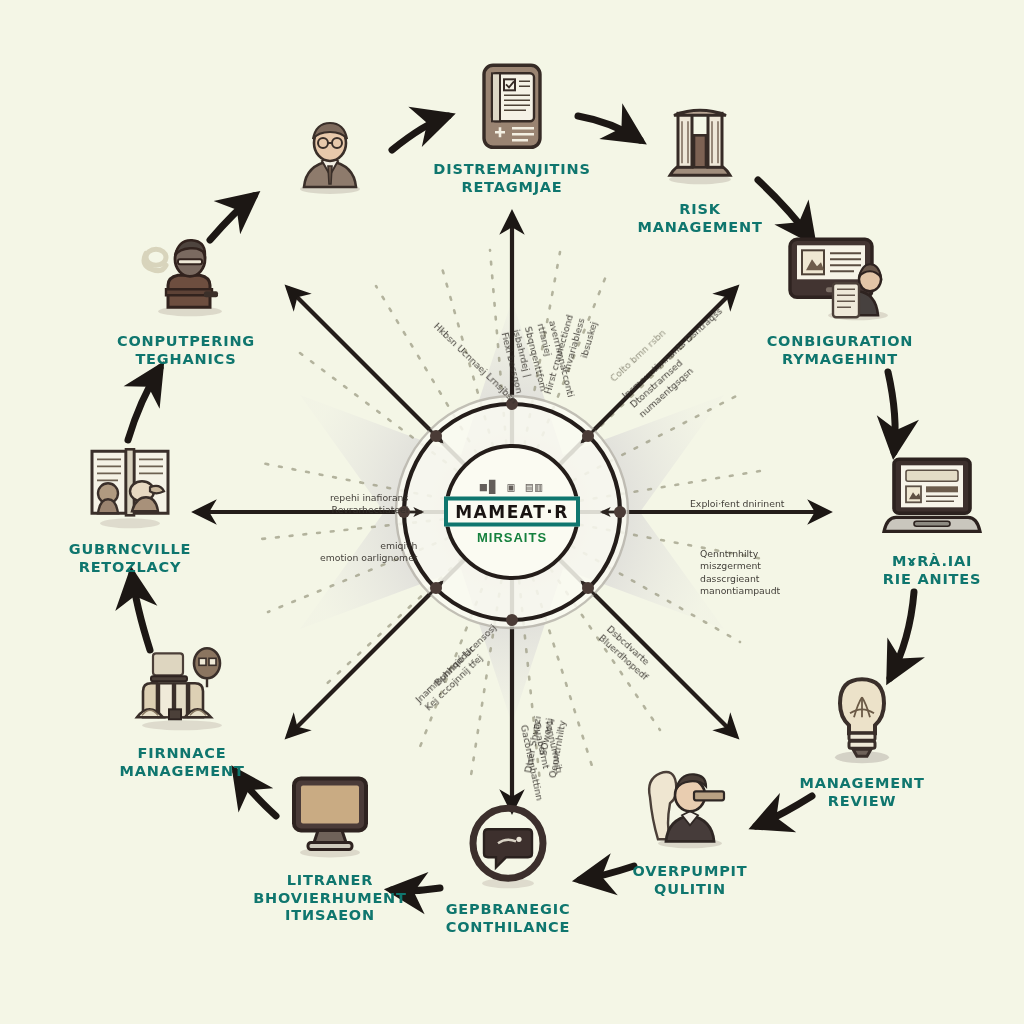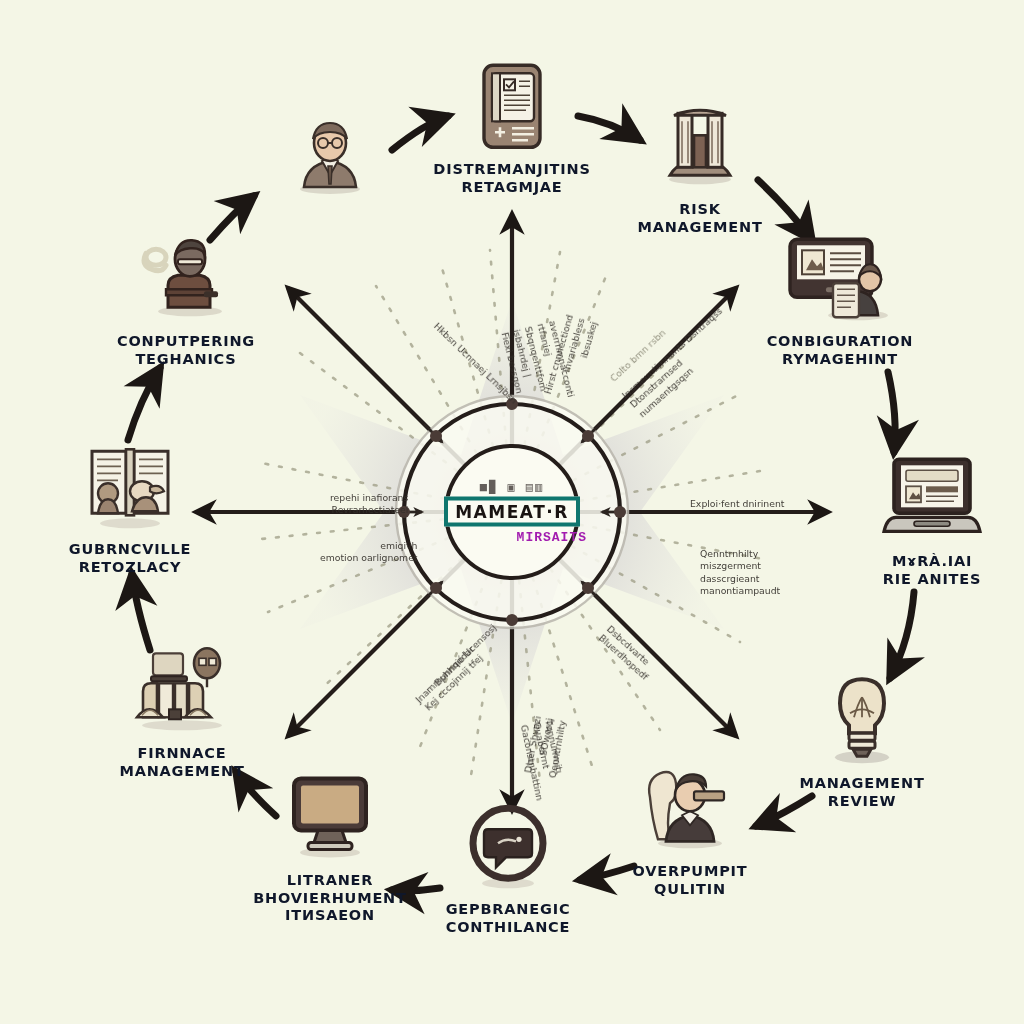--- a/index.html
+++ b/index.html
@@ -14,21 +14,21 @@
   svg#art{position:absolute;left:0;top:0;width:1024px;height:1024px;}
 
   .node{position:absolute;width:210px;text-align:center;transform:translate(-50%,-50%);}
   .node .glyph{display:block;height:96px;margin:0 auto 6px;}
   .node .cap{
     font-family:"DejaVu Sans", sans-serif;
     font-weight:700;
     font-size:14.5px;
     letter-spacing:.8px;
     line-height:1.22;
-    color:#0f172a;
+    color:#0f766e;
     text-transform:uppercase;
     white-space:pre-line;
   }
 
   .hubtext{
     position:absolute;left:512px;top:512px;
     transform:translate(-50%,-50%);
     text-align:center;width:150px;
   }
   .hubtext .l1{
@@ -37,24 +37,23 @@
     filter:blur(.4px);
   }
   .hubtext .l2{
     display:inline-block;
     font-family:"DejaVu Sans", sans-serif;
     font-weight:700;font-size:17px;letter-spacing:1.5px;color:#1a1412;
     border:4px solid #0f766e;padding:1px 7px;margin:3px 0;
     background:#fbfbf2;
   }
   .hubtext .l3{
-    font-family:Liberation Mono, monospace;
-    font-weight:700;font-size:13px;letter-spacing:1px;color:#a21caf;
+    font-family:Liberation Sans, sans-serif;
+    font-weight:700;font-size:13px;letter-spacing:1px;color:#15803d;
     filter:blur(.35px);
-    text-align:right;
   }
 
   .spoke{
     position:absolute;
     font-family:"DejaVu Sans", sans-serif;
     font-size:9.3px;
     line-height:1.32;
     color:#34302b;
     white-space:pre-line;
     transform-origin:0 50%;

